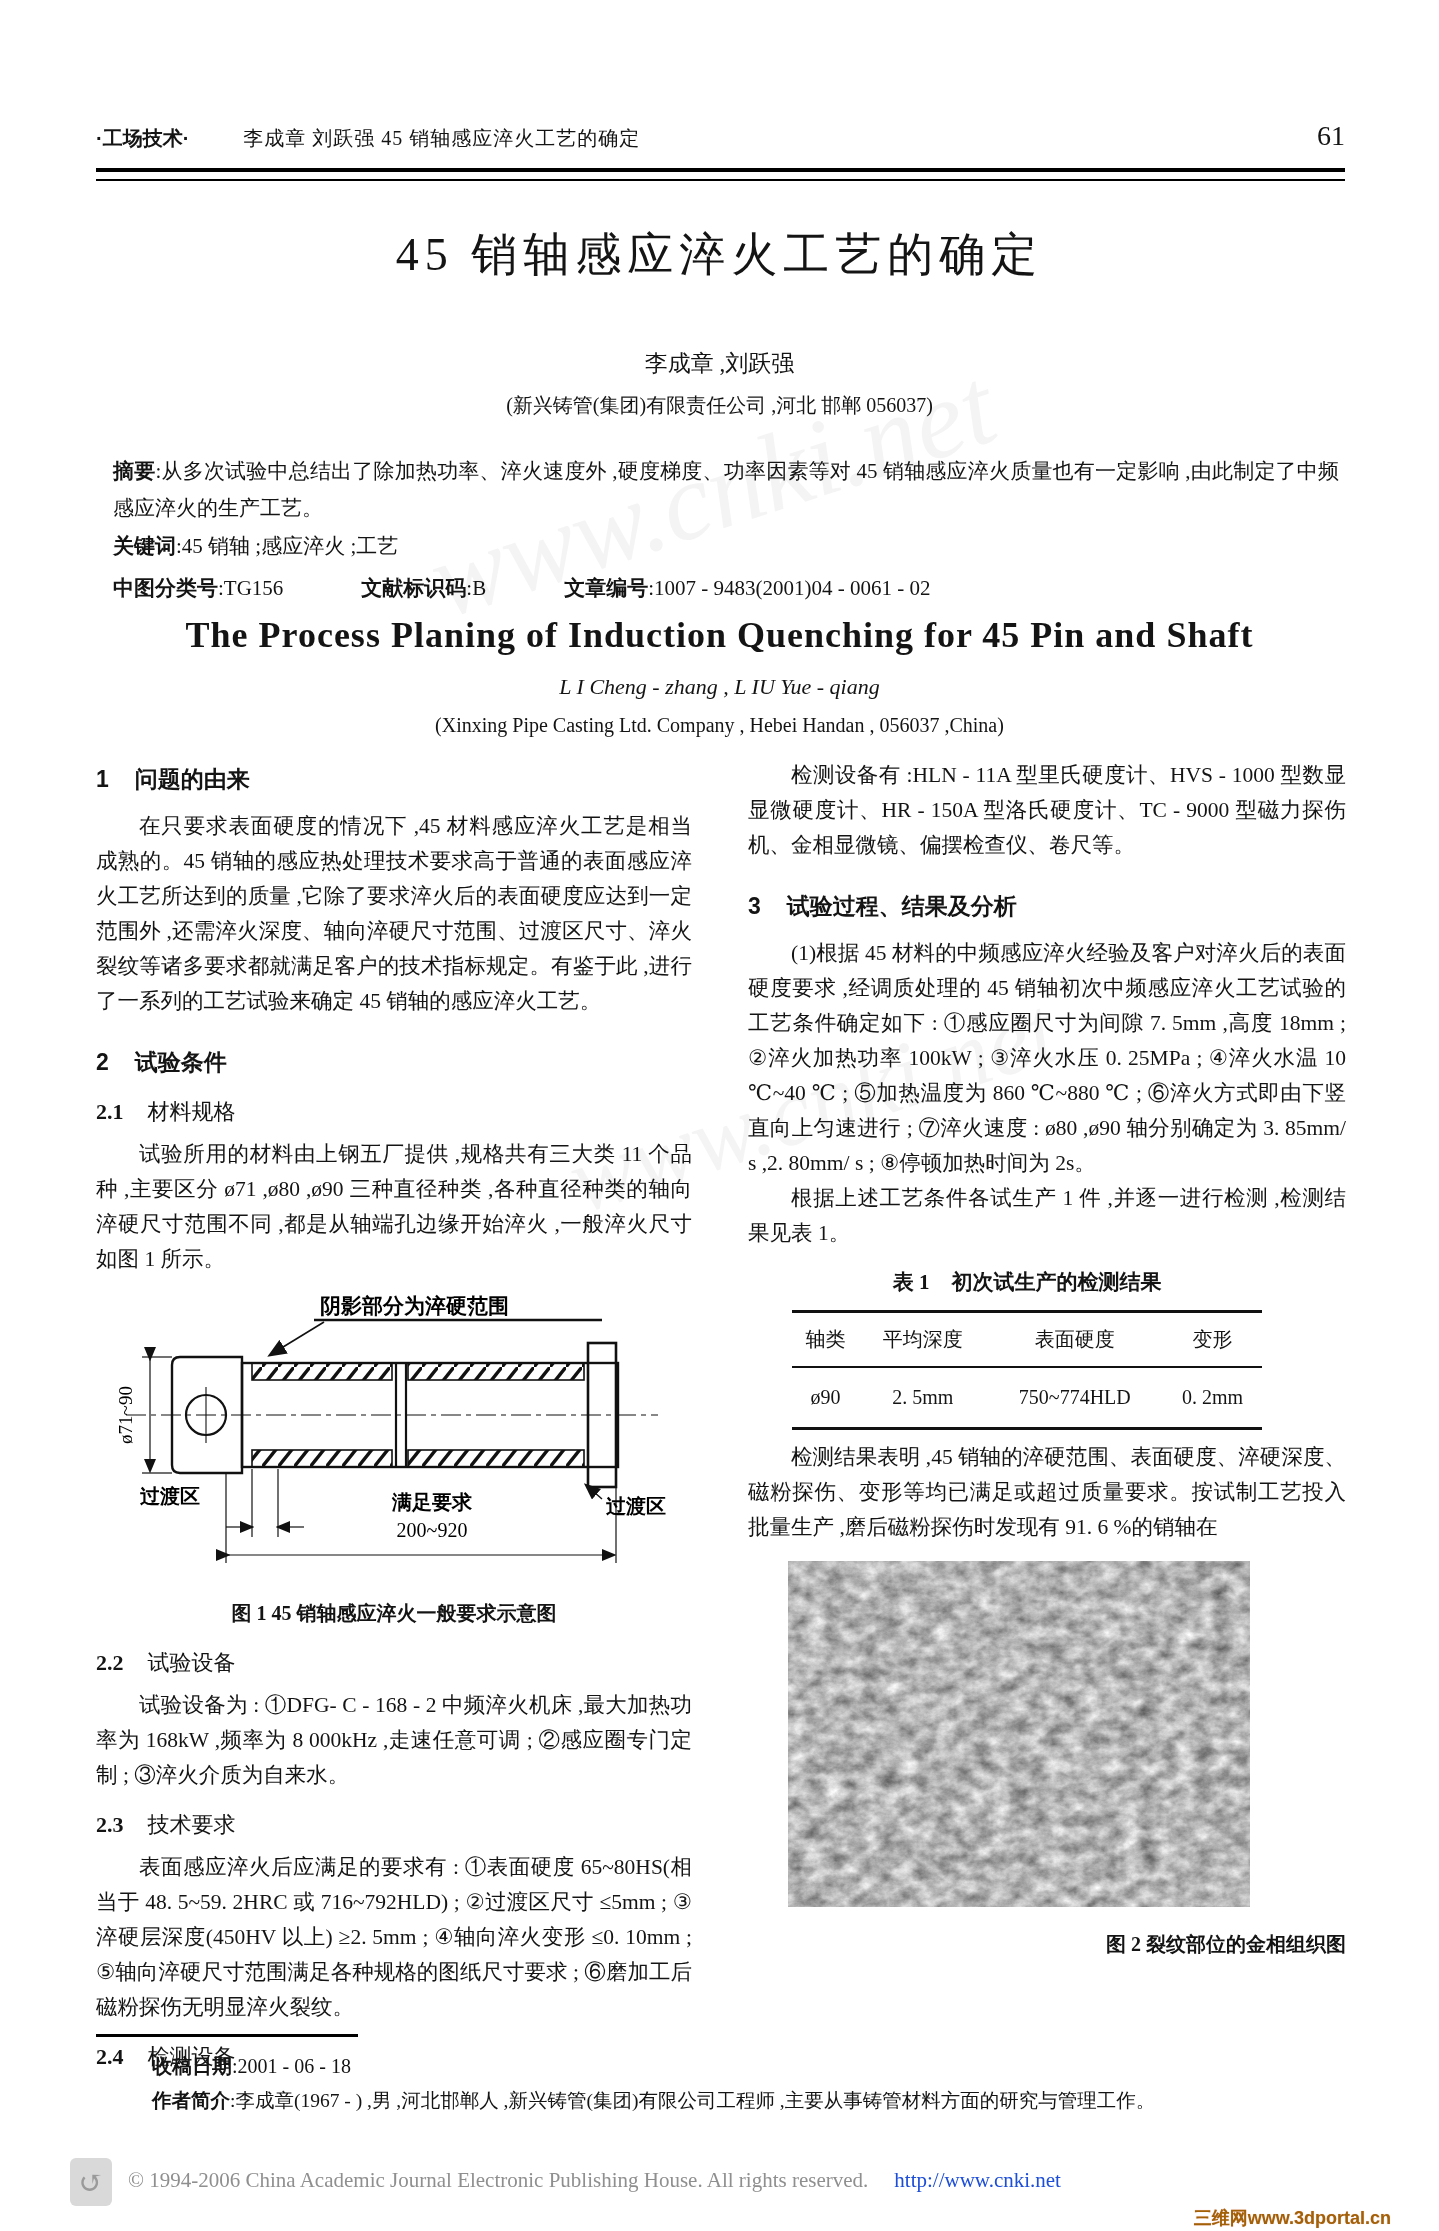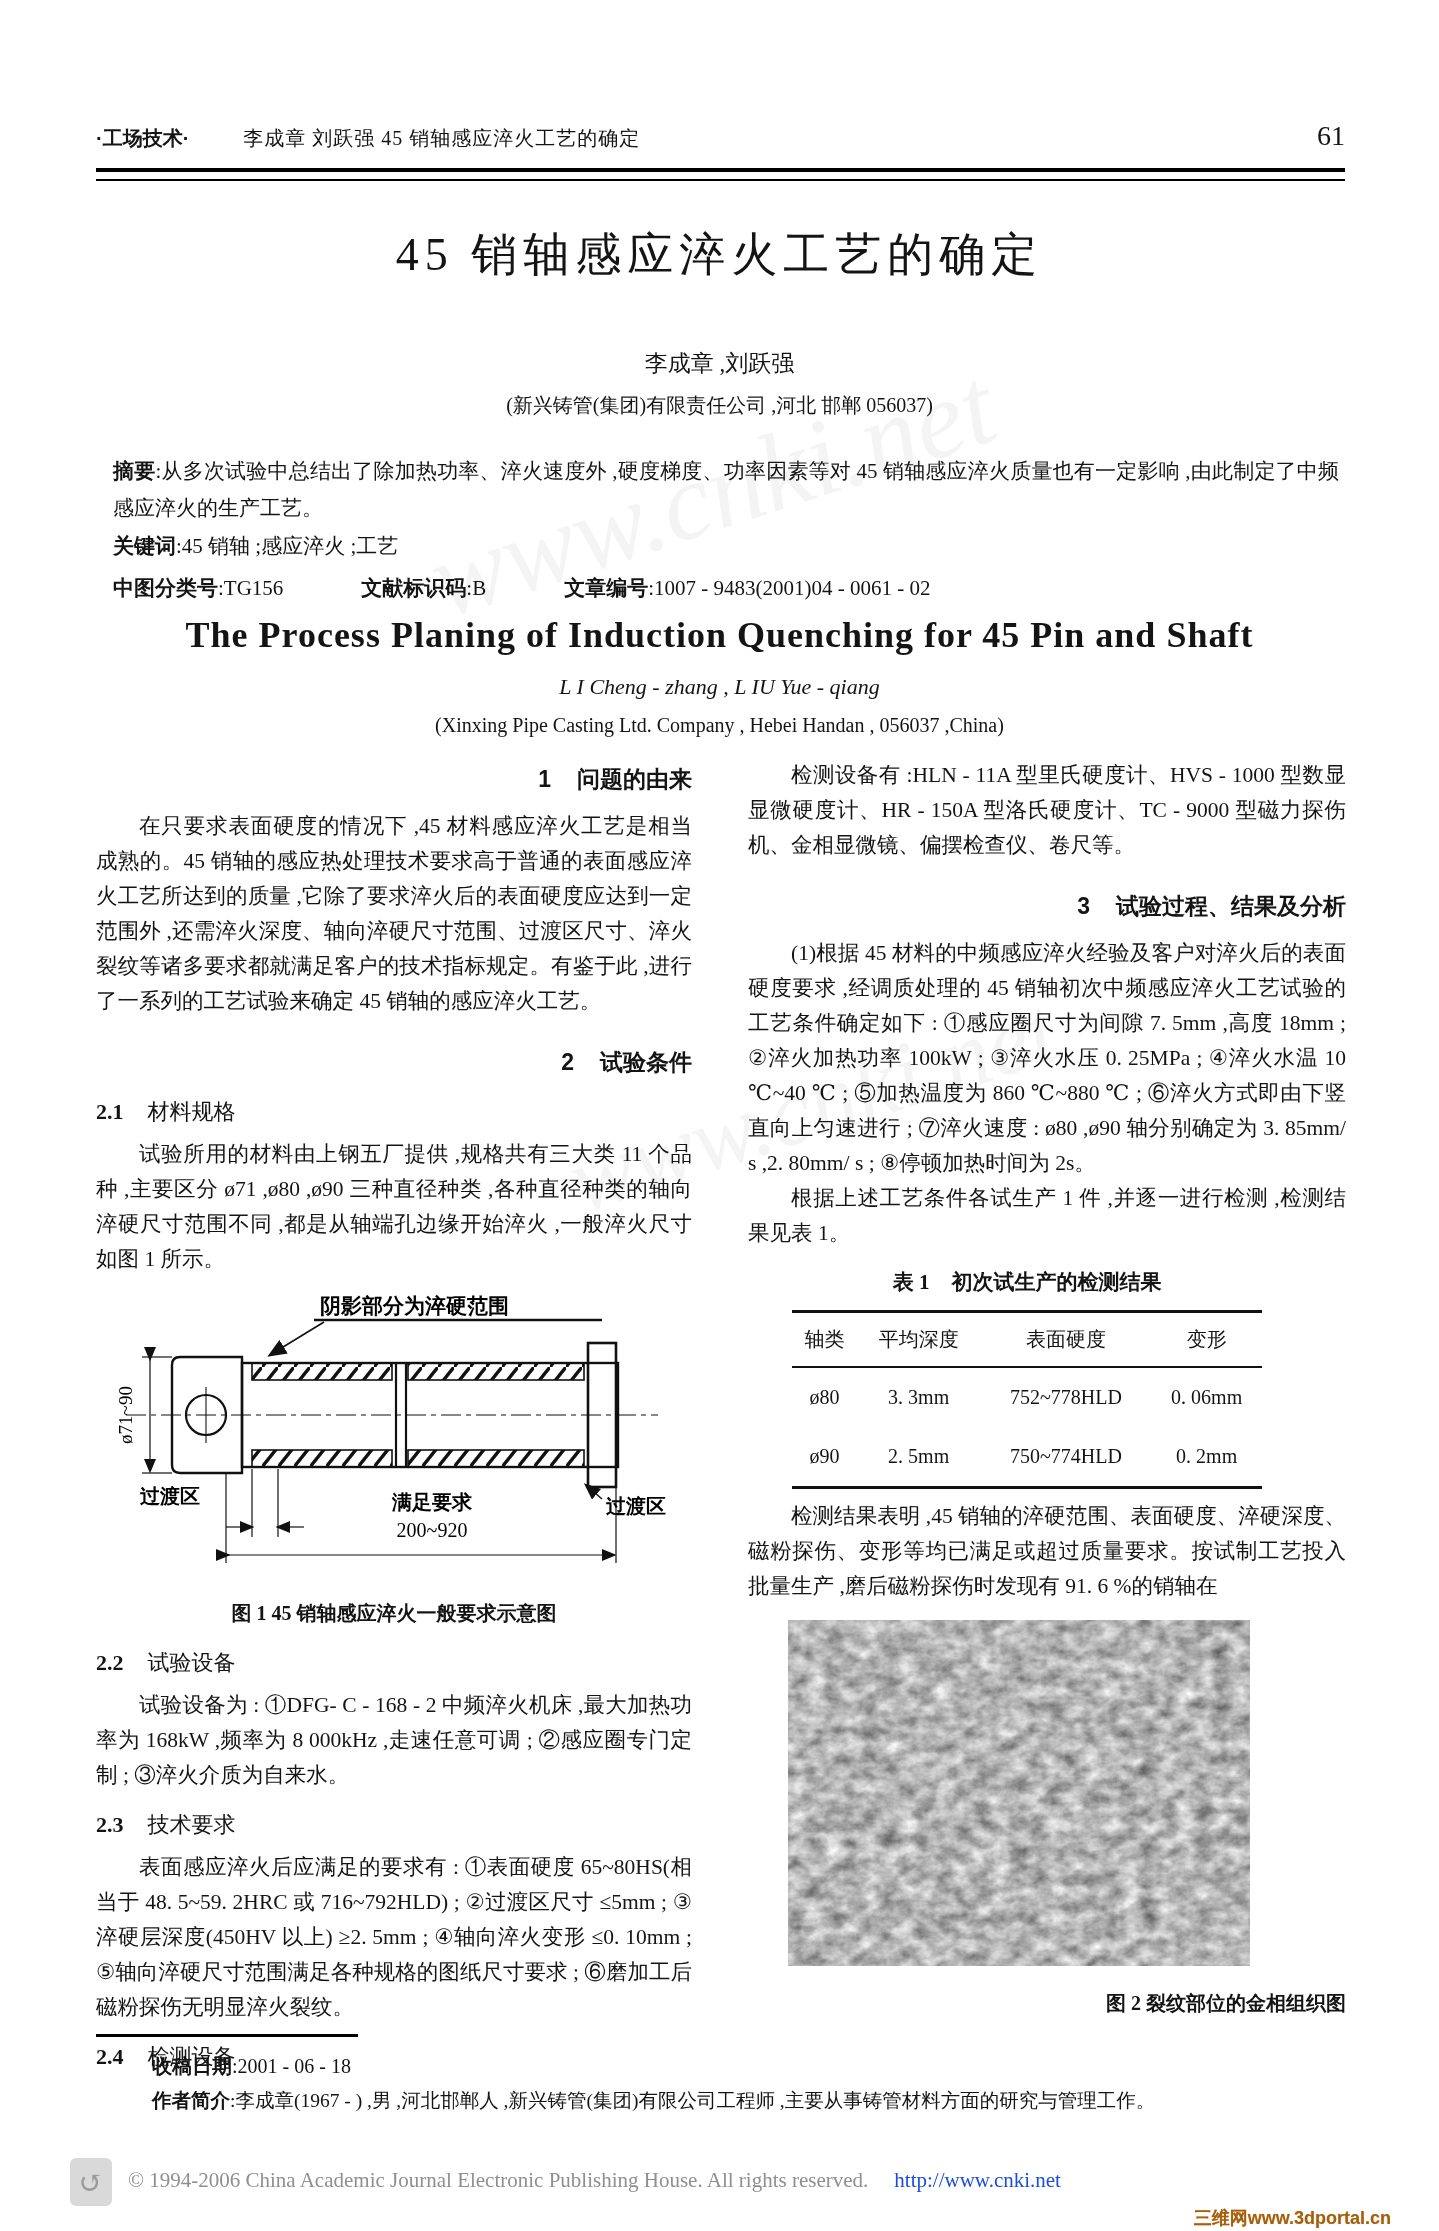--- a/index.html
+++ b/index.html
@@ -24,21 +24,21 @@
   
   .en{position:absolute;left:0;right:0;top:614px;text-align:center;}
   .en-title{font-size:36px;font-weight:bold;letter-spacing:1px;}
   .en-auth{margin-top:18px;font-size:22px;font-style:italic;}
   .en-affil{margin-top:14px;font-size:20px;}
   
   .col{position:absolute;top:758px;font-size:21.5px;line-height:35px;}
   .col-l{left:96px;width:596px;}
   .col-r{left:748px;width:598px;}
   .col p{margin:0;text-align:justify;text-indent:2em;}
-  h2.sec{font-family:"Liberation Sans","DejaVu Sans",sans-serif;font-size:23px;margin:26px 0 12px 0;text-align:right;}
+  h2.sec{font-family:"Liberation Sans","DejaVu Sans",sans-serif;font-size:23px;margin:26px 0 12px 0;}
   h2.sec:first-child{margin-top:4px;}
   h3.sub{font-size:22px;font-weight:normal;margin:14px 0 8px 0;}
   h3.sub .num{font-weight:bold;}
   .sec .num{margin-right:26px;}
   .sub .num{margin-right:24px;}
   
   .fig1{margin:10px 0 4px 6px;}
   .figcap{text-align:center;font-size:20px;font-weight:bold;margin:6px 0 10px 0;}
   
   .tblwrap{margin:14px 0 10px 44px;width:470px;}
@@ -193,26 +193,20 @@
       <table class="t1">
         <thead>
             <tr>
               <th>轴类</th>
               <th>平均深度</th>
               <th>表面硬度</th>
               <th>变形</th>
             </tr>
           </thead>
         <tbody>
-            <tr>
-              <td>ø80</td>
-              <td>3. 3mm</td>
-              <td>752~778HLD</td>
-              <td>0. 06mm</td>
-            </tr>
             <tr>
               <td>ø90</td>
               <td>2. 5mm</td>
               <td>750~774HLD</td>
               <td>0. 2mm</td>
             </tr>
           </tbody>
       </table>
     </div>
 

